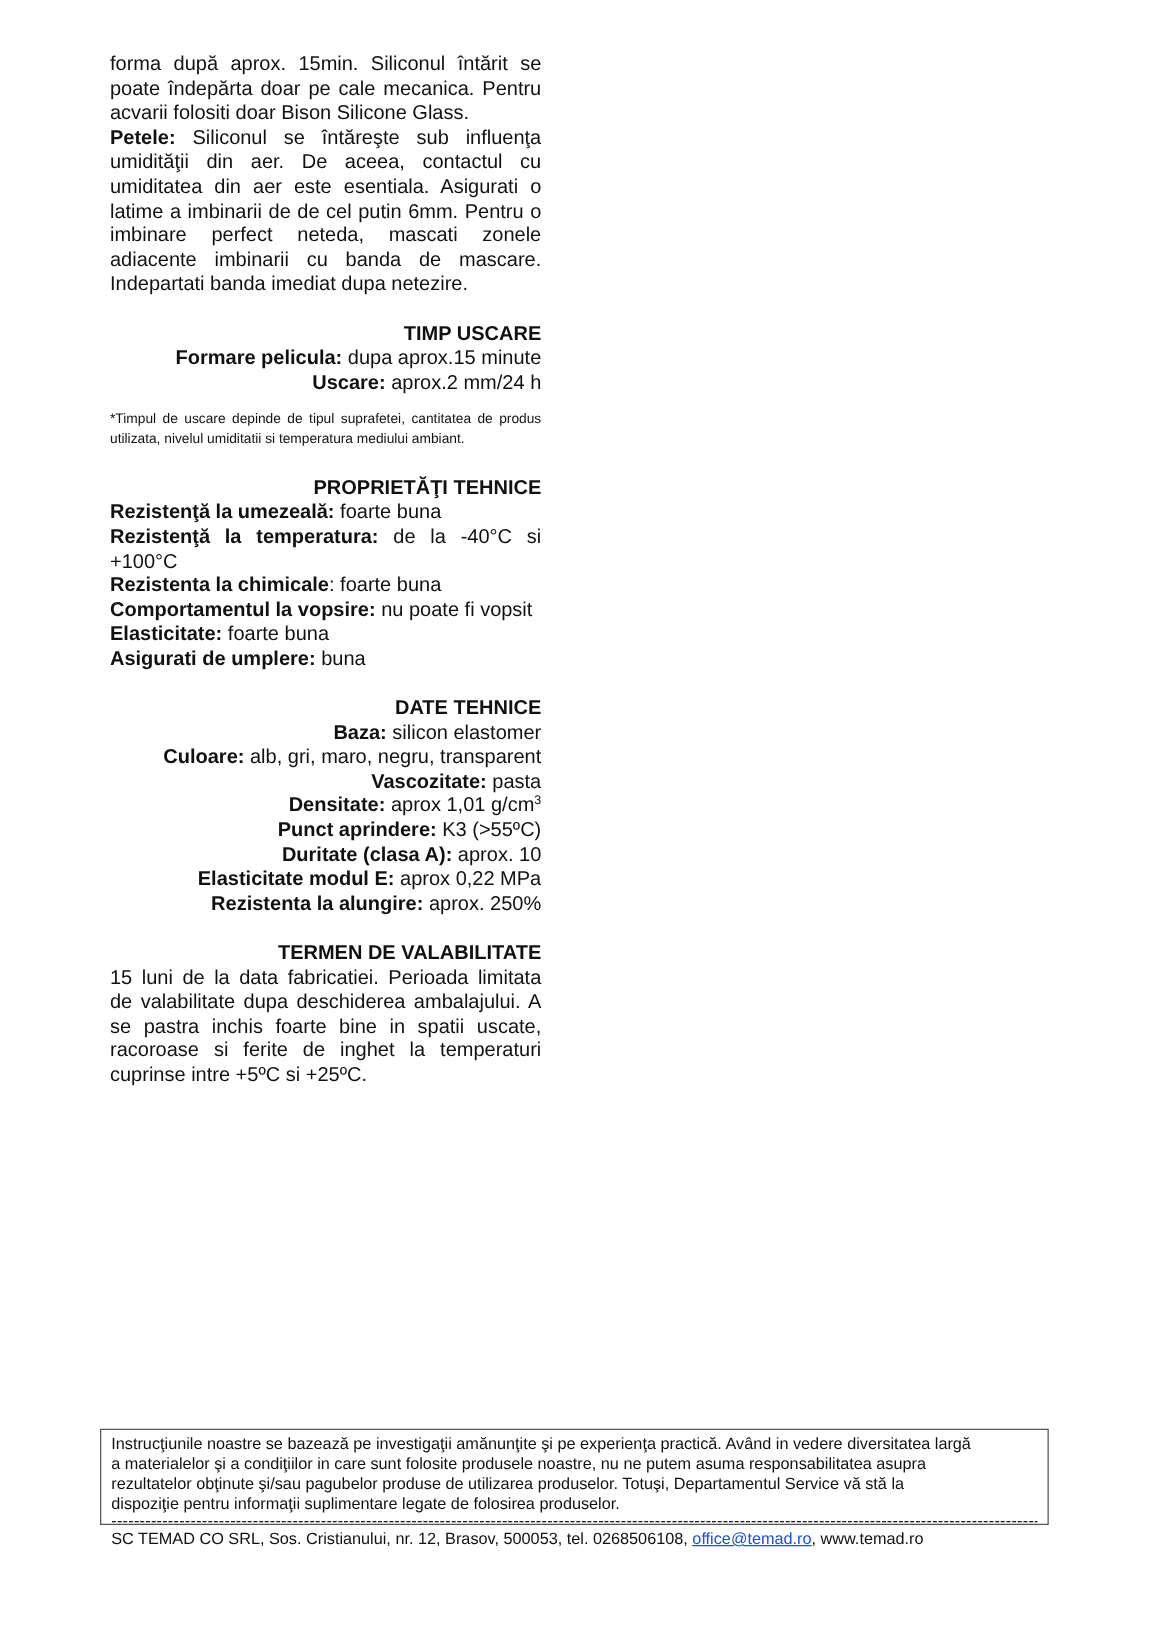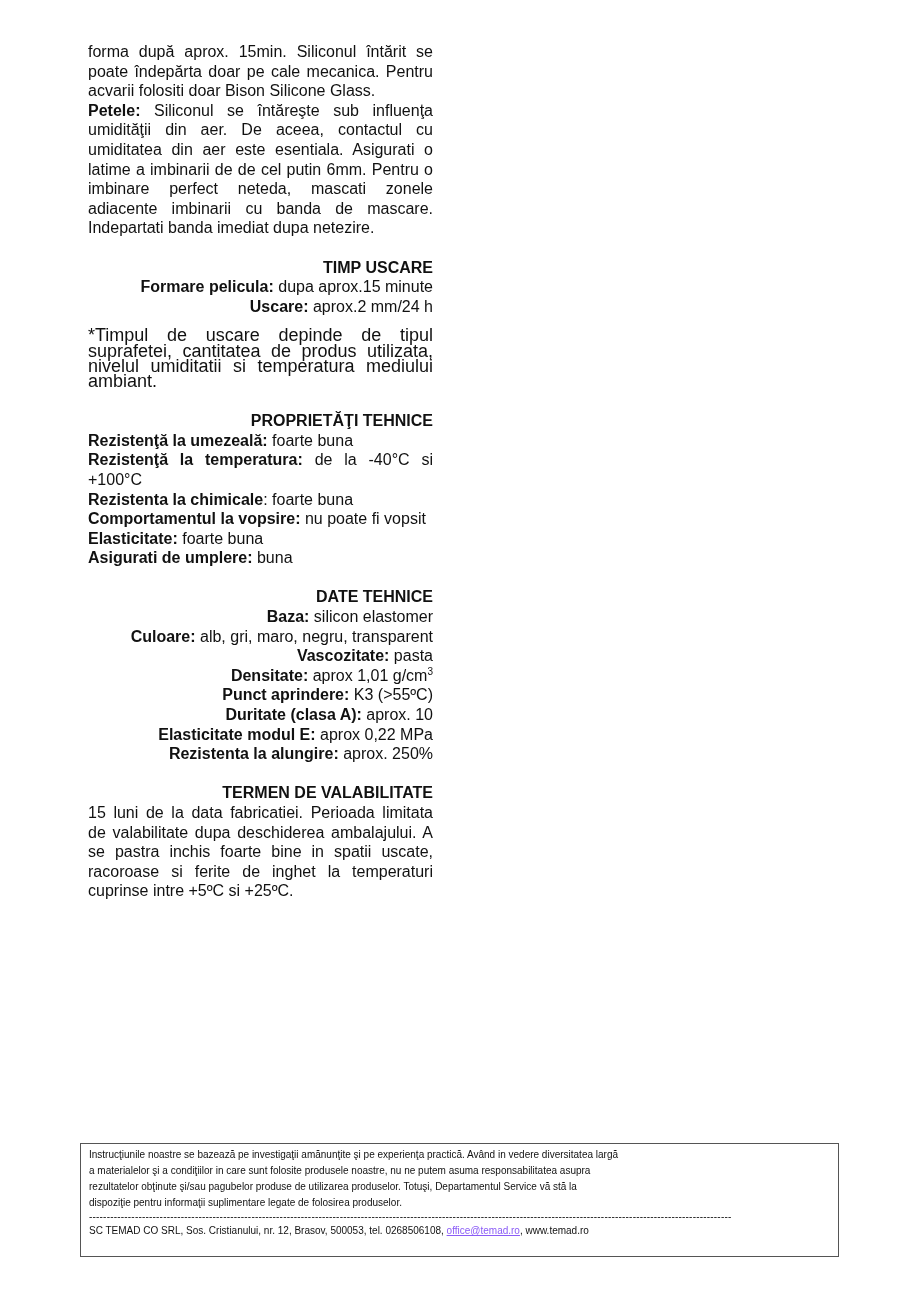--- a/index.html
+++ b/index.html
@@ -2,27 +2,27 @@
 <html><head>
 <meta charset="utf-8">
 <style>
   html, body { margin:0; padding:0; background:#ffffff; }
   body { width:920px; height:1300px; position:relative; overflow:hidden;
          font-family:"Liberation Sans", sans-serif; color:#111; }
   .col { position:absolute; left:88px; top:42px; width:345px; font-size:16px; line-height:19.6px; }
   .p { text-align:justify; text-align-last:left; margin:0; }
   .b { font-weight:bold; }
   .gap { height:19.6px; }
-  .small { font-size:18px; line-height:15.2px; text-align:justify; text-align-last:left; margin:0; }
+  .small { font-size:11px; line-height:15.2px; text-align:justify; text-align-last:left; margin:0; }
   .line { margin:0;text-align:right; }
   sup { font-size:10px; line-height:0; vertical-align:6px; }
-  .footer { position:absolute; left:80px; top:1143px; width:759px; height:114px;
-            border:1px solid #555; box-sizing:border-box; font-size:10px; line-height:16px; padding:3px 8px 0 8px; }
+  .footer { position:absolute; left:80px; top:1143px; width:759px; height:77px;
+            border:1px solid #555; box-sizing:border-box; font-size:13px; line-height:16px; padding:3px 8px 0 8px; }
   .footer .dash { overflow:hidden; white-space:nowrap; height:11px; line-height:10px; margin-top:1px; letter-spacing:0.2px; }
-  .footer a { color:#8b5cf6; text-decoration:underline; }
+  .footer a { color:#1d4ed8; text-decoration:underline; }
   .fl { white-space:nowrap; }
 </style>
 </head>
 <body>
 
 <div class="col">
   <p class="p">forma după aprox. 15min. Siliconul întărit se poate îndepărta doar pe cale mecanica. Pentru acvarii folositi doar Bison Silicone Glass.</p>
 
 
   <p class="p"><span class="b">Petele:</span><span> Siliconul se întăreşte sub influenţa umidităţii din aer. De aceea, contactul cu umiditatea din aer este esentiala. Asigurati o latime a imbinarii de de cel putin 6mm. Pentru o imbinare perfect neteda, mascati zonele adiacente imbinarii cu banda de mascare. Indepartati banda imediat dupa netezire.</span></p>

